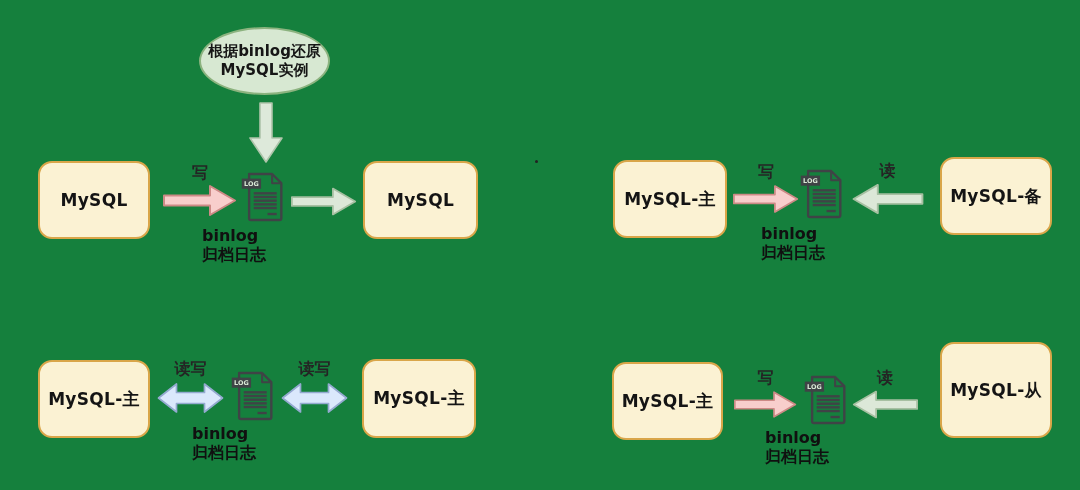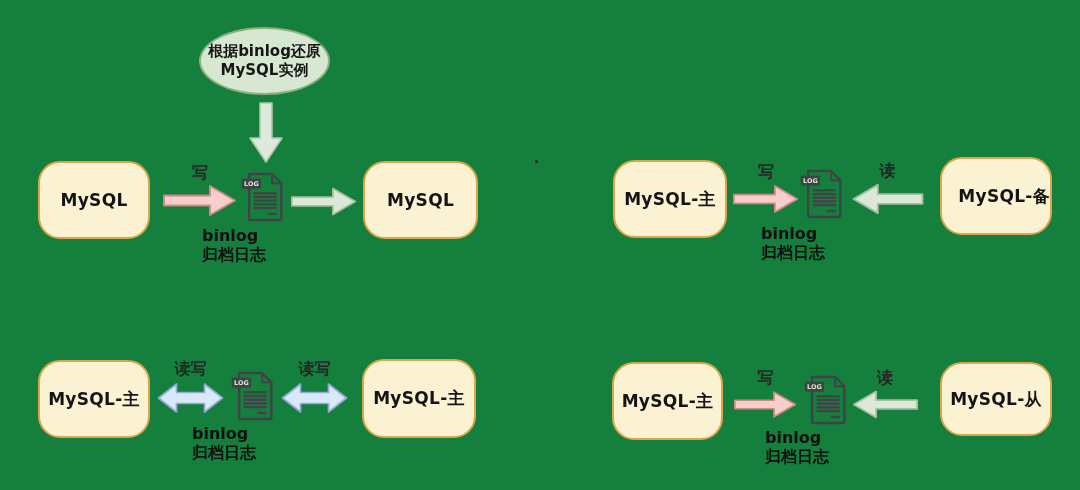--- a/index.html
+++ b/index.html
@@ -1,18 +1,18 @@
 <!DOCTYPE html>
 <html><head>
 <meta charset="utf-8">
 <style>
   html,body{margin:0;padding:0;}
   body{font-family:"DejaVu Sans","Liberation Sans",sans-serif;}
   .canvas{position:relative;width:1080px;height:490px;background:#15803d;overflow:hidden;}
-  .box{position:absolute;background:#fbf2d3;border:2.5px solid #d9a649;border-radius:22px;
+  .box{position:absolute;background:#fbf2d3;border:2.5px solid #d9a649;border-radius:14px;
        display:flex;align-items:center;justify-content:center;box-sizing:border-box;
        font-weight:bold;font-size:17px;color:#141414;letter-spacing:.3px;}
   .ellipse{position:absolute;left:199px;top:27px;width:131px;height:68px;background:#d7e8d2;
        border:2px solid #8cb37f;border-radius:50%;display:flex;flex-direction:column;
        align-items:center;justify-content:center;box-sizing:border-box;
        font-weight:bold;font-size:15px;line-height:19px;color:#161616;white-space:nowrap;}
   .arrow{position:absolute;}
   .arrow svg,.doc-icon{display:block;}
   .alabel{position:absolute;text-align:center;font-weight:bold;font-size:16px;color:#242424;}
   .caption{position:absolute;width:120px;text-align:left;font-weight:bold;font-size:16px;
@@ -112,21 +112,21 @@
     <div>归档日志</div>
   </div>
 
   <div class="alabel" style="left:850px;top:161px;width:75px;">读</div>
   <div class="arrow" style="left:850px;top:183px;">
     <svg width="75" height="32" viewBox="0 0 74 33">
       <polygon points="73,11.5 27,11.5 27,2 2,16.5 27,31 27,21.5 73,21.5" fill="#dce8d8" stroke="#a7c0a2" stroke-width="2" stroke-linejoin="round"></polygon>
     </svg>
   </div>
 
-  <div class="box" style="left:940px;top:157px;width:112px;height:78px;justify-content:flex-end;">
+  <div class="box" style="left:940px;top:157px;width:112px;height:78px;">
     <span>MySQL-备</span>
   </div>
 
   <div class="box" style="left:38px;top:360px;width:112px;height:78px;">
     <span>MySQL-主</span>
   </div>
 
   <div class="alabel" style="left:157px;top:359px;width:67px;">读写</div>
   <div class="arrow" style="left:157px;top:382px;">
     <svg width="67" height="32" viewBox="0 0 66 32">
@@ -198,17 +198,17 @@
     <div>归档日志</div>
   </div>
 
   <div class="alabel" style="left:852px;top:368px;width:66px;">读</div>
   <div class="arrow" style="left:852px;top:389px;">
     <svg width="66" height="31" viewBox="0 0 74 33">
       <polygon points="73,11.5 27,11.5 27,2 2,16.5 27,31 27,21.5 73,21.5" fill="#dce8d8" stroke="#a7c0a2" stroke-width="2" stroke-linejoin="round"></polygon>
     </svg>
   </div>
 
-  <div class="box" style="left:940px;top:362px;width:112px;height:74px;align-items:center;">
+  <div class="box" style="left:940px;top:342px;width:112px;height:96px;align-items:center;">
     <span>MySQL-从</span>
   </div>
 
 </div>
 
 </body></html>

